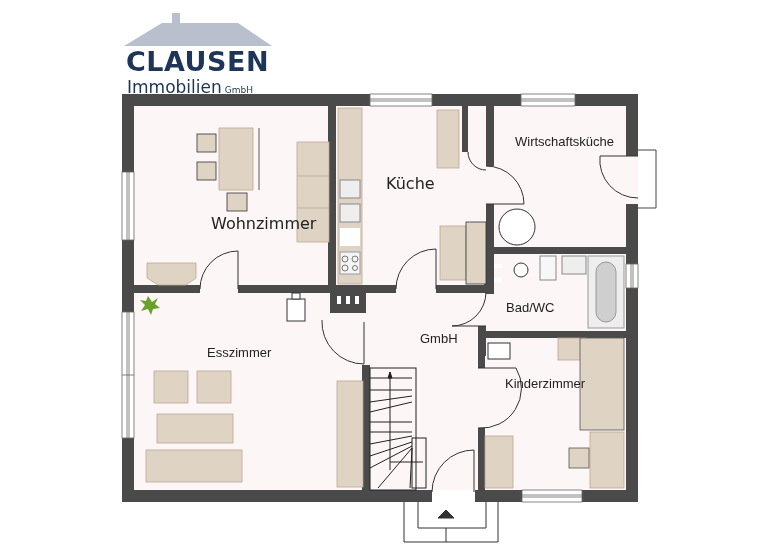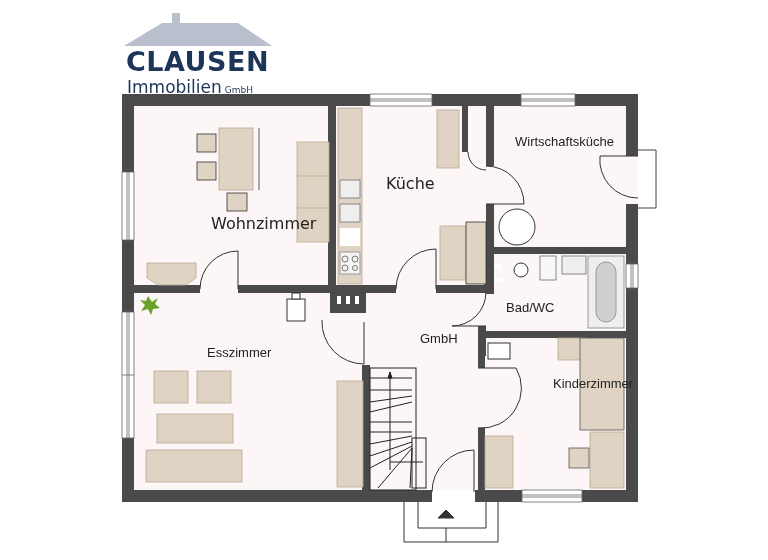--- a/index.html
+++ b/index.html
@@ -198,13 +198,13 @@
     <polygon points="148,296 152,302 158,298 155,304 160,308 153,309 151,315 148,309 141,311 145,305 140,300 146,301" fill="#6aa12a"></polygon>
   </g>
 </svg>
 
 <div class="room-label lbl-sans" style="left:211px;top:214px;">Wohnzimmer</div>
 <div class="room-label lbl-sans" style="left:386px;top:174px;">Küche</div>
 <div class="room-label lbl-small" style="left:515px;top:134px;">Wirtschaftsküche</div>
 <div class="room-label lbl-small" style="left:506px;top:300px;">Bad/WC</div>
 <div class="room-label lbl-small" style="left:207px;top:345px;">Esszimmer</div>
 <div class="room-label lbl-small" style="left:420px;top:331px;">GmbH</div>
-<div class="room-label lbl-small" style="left:505px;top:376px;margin-left:48px;">Kinderzimmer</div>
+<div class="room-label lbl-small" style="left:505px;top:376px;">Kinderzimmer</div>
 
 </body></html>

